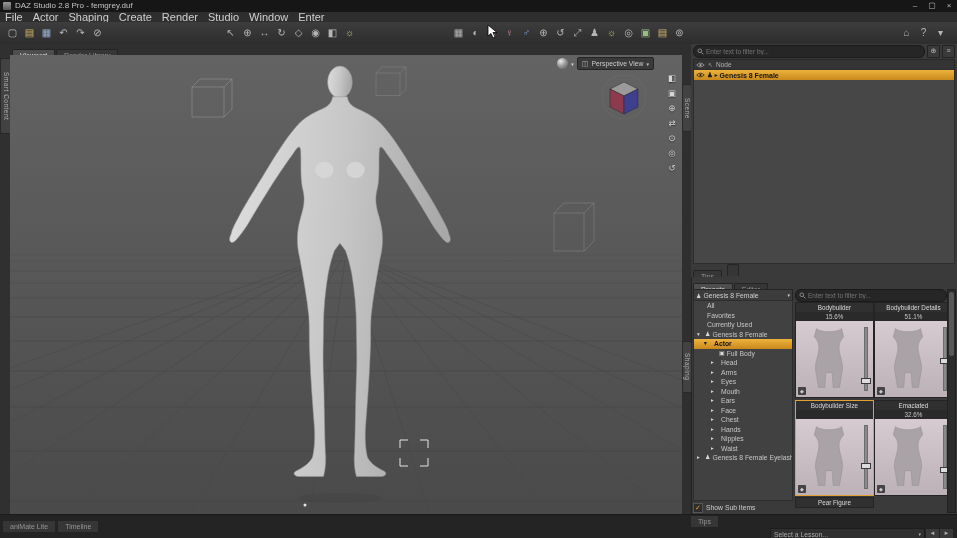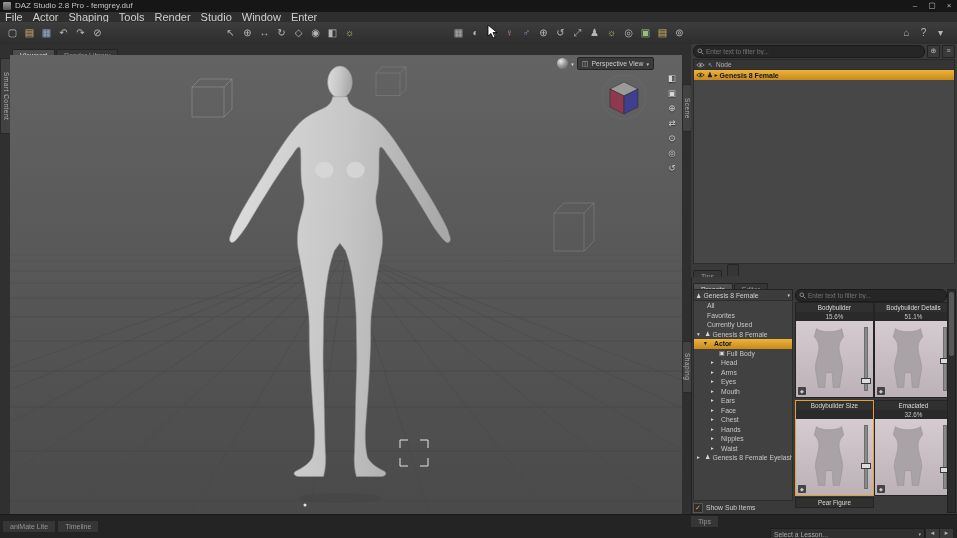--- a/index.html
+++ b/index.html
@@ -125,21 +125,21 @@
     <span class="winbtn" style="right:34px">–</span>
     <span class="winbtn" style="right:17px">▢</span>
     <span class="winbtn" style="right:0">×</span>
   </div>
 
   <div id="menubar" class="abs">
 
   <span class="menuitem">File</span>
       <span class="menuitem">Actor</span>
       <span class="menuitem">Shaping</span>
-      <span class="menuitem">Tools</span>
+      <span class="menuitem">Create</span>
       <span class="menuitem">Render</span>
       <span class="menuitem">Studio</span>
       <span class="menuitem">Window</span>
       <span class="menuitem">Enter</span>
     </div>
 
   <div id="toolbar" class="abs" style="position:absolute;">
     <div class="tgroup abs" style="left:4px">
 
     <span class="icon-btn">▢</span>

